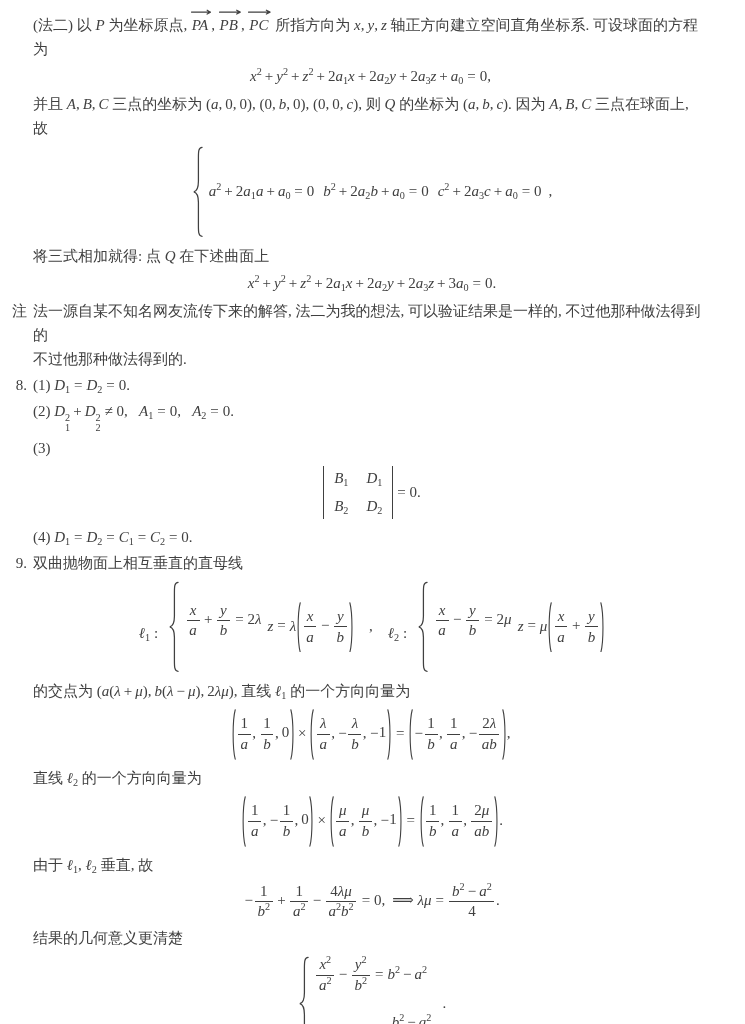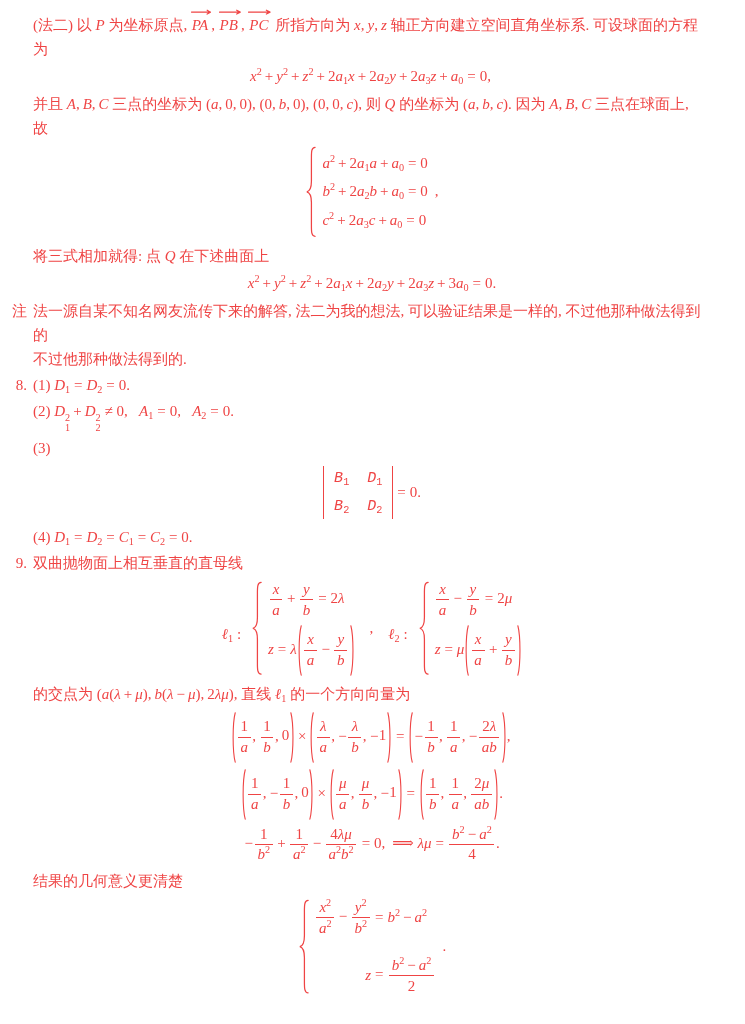--- a/index.html
+++ b/index.html
@@ -1,17 +1,17 @@
 <!DOCTYPE html>
 <html><head>
 <meta charset="utf-8">
 <style>
   html,body{margin:0;padding:0;background:#e8e8e8;}
   .page{
-    width:745px;height:1024px;background:#ffffff;color:#ef4444;
+    width:745px;height:1024px;background:#ffffff;color:#404040;
     font-family:"Liberation Serif","DejaVu Serif",serif;font-size:15px;
     box-sizing:border-box;padding:6px 34px 0 33px;position:relative;overflow:hidden;
   }
   
   .b-para{position:relative;margin:2px 0;}
   .line{line-height:24px;min-height:24px;}
   .plabel{position:absolute;right:100%;top:0;padding-right:6px;white-space:nowrap;line-height:24px;}
   
   .b-disp{display:flex;justify-content:center;align-items:center;margin:6px 0;line-height:1.3;}
   .mline{line-height:1.3;white-space:nowrap;}
@@ -31,26 +31,26 @@
   .fn{display:block;padding:0 .18em .10em;border-bottom:1px solid currentColor;}
   .fd{display:block;padding:.10em .18em 0;}
   .mbig{display:inline-flex;align-items:center;vertical-align:middle;}
   .bp{width:.34em;flex:none;align-self:stretch;}
   .bin{display:inline-block;padding:0 .05em;}
   .mvec{display:inline-block;position:relative;padding:.5em .2em 0 .06em;}
   .varr{position:absolute;top:.08em;left:0;width:100%;height:.42em;}
   
   .cases{display:inline-flex;align-items:center;}
   .cbrace{width:11px;flex:none;align-self:stretch;}
-  .crows{display:flex;flex-direction:column;align-items:flex-start;padding-left:6px;justify-content:center;}
+  .crows{display:flex;flex-direction:row;align-items:flex-start;padding-left:6px;justify-content:center;}
   .crows.algn{display:grid;grid-template-columns:auto auto;align-items:center;padding-left:6px;}
   .cl{justify-self:end;}
   .trail{margin-left:7px;}
   
-  .det{display:inline-flex;align-items:center;font-family:Liberation Mono, monospace;}
+  .det{display:inline-flex;align-items:center;}
   .dbar{align-self:stretch;border-left:1.2px solid currentColor;}
   .dgrid{display:grid;grid-template-columns:auto auto;column-gap:18px;row-gap:8px;padding:3px 10px;}
   
   .twoc{display:inline-flex;align-items:center;}
   .tlabel{margin-right:6px;margin-top:13px;}
   .tsep{margin:0 15px;}
 </style>
 </head>
 <body>
 
@@ -196,20 +196,23 @@
         </span><span class="mrel">=</span><span class="mbig">
           <svg viewBox="0 0 10 100" preserveAspectRatio="none" class="bp">
             <path d="M8.3 1.5 C2.8 22 2.8 78 8.3 98.5" fill="none" stroke="currentColor" stroke-width="1.1" vector-effect="non-scaling-stroke" stroke-linecap="round"></path>
           </svg>
           <span class="bin"><span class="mu">−</span><span class="mfrac"><span class="fn"><span class="mn">1</span></span><span class="fd"><span class="mi">b</span></span></span><span class="mc">,</span><span class="mfrac"><span class="fn"><span class="mn">1</span></span><span class="fd"><span class="mi">a</span></span></span><span class="mc">,</span><span class="mu">−</span><span class="mfrac"><span class="fn"><span class="mn">2</span><span class="mi">λ</span></span><span class="fd"><span class="mi">a</span><span class="mi">b</span></span></span></span>
           <svg viewBox="0 0 10 100" preserveAspectRatio="none" class="bp">
             <path d="M1.7 1.5 C7.2 22 7.2 78 1.7 98.5" fill="none" stroke="currentColor" stroke-width="1.1" vector-effect="non-scaling-stroke" stroke-linecap="round"></path>
           </svg>
         </span><span class="mc">,</span></span>
     </div>
+    <div class="b-para">
+      <div class="line">直线 <span class="mline"><span class="mi">ℓ</span><span class="msub"><span class="mn">2</span></span></span> 的一个方向向量为</div>
+    </div>
     <div class="b-disp">
       <span class="mline"><span class="mbig">
           <svg viewBox="0 0 10 100" preserveAspectRatio="none" class="bp">
             <path d="M8.3 1.5 C2.8 22 2.8 78 8.3 98.5" fill="none" stroke="currentColor" stroke-width="1.1" vector-effect="non-scaling-stroke" stroke-linecap="round"></path>
           </svg>
           <span class="bin"><span class="mfrac"><span class="fn"><span class="mn">1</span></span><span class="fd"><span class="mi">a</span></span></span><span class="mc">,</span><span class="mu">−</span><span class="mfrac"><span class="fn"><span class="mn">1</span></span><span class="fd"><span class="mi">b</span></span></span><span class="mc">,</span><span class="mn">0</span></span>
           <svg viewBox="0 0 10 100" preserveAspectRatio="none" class="bp">
             <path d="M1.7 1.5 C7.2 22 7.2 78 1.7 98.5" fill="none" stroke="currentColor" stroke-width="1.1" vector-effect="non-scaling-stroke" stroke-linecap="round"></path>
           </svg>
         </span><span class="mo">×</span><span class="mbig">
@@ -222,20 +225,23 @@
           </svg>
         </span><span class="mrel">=</span><span class="mbig">
           <svg viewBox="0 0 10 100" preserveAspectRatio="none" class="bp">
             <path d="M8.3 1.5 C2.8 22 2.8 78 8.3 98.5" fill="none" stroke="currentColor" stroke-width="1.1" vector-effect="non-scaling-stroke" stroke-linecap="round"></path>
           </svg>
           <span class="bin"><span class="mfrac"><span class="fn"><span class="mn">1</span></span><span class="fd"><span class="mi">b</span></span></span><span class="mc">,</span><span class="mfrac"><span class="fn"><span class="mn">1</span></span><span class="fd"><span class="mi">a</span></span></span><span class="mc">,</span><span class="mfrac"><span class="fn"><span class="mn">2</span><span class="mi">μ</span></span><span class="fd"><span class="mi">a</span><span class="mi">b</span></span></span></span>
           <svg viewBox="0 0 10 100" preserveAspectRatio="none" class="bp">
             <path d="M1.7 1.5 C7.2 22 7.2 78 1.7 98.5" fill="none" stroke="currentColor" stroke-width="1.1" vector-effect="non-scaling-stroke" stroke-linecap="round"></path>
           </svg>
         </span><span class="mn">.</span></span>
+    </div>
+    <div class="b-para">
+      <div class="line">由于 <span class="mline"><span class="mi">ℓ</span><span class="msub"><span class="mn">1</span></span></span>, <span class="mline"><span class="mi">ℓ</span><span class="msub"><span class="mn">2</span></span></span> 垂直, 故</div>
     </div>
     <div class="b-disp">
       <span class="mline"><span class="mu">−</span><span class="mfrac"><span class="fn"><span class="mn">1</span></span><span class="fd"><span class="mi">b</span><span class="msup"><span class="mn">2</span></span></span></span><span class="mo">+</span><span class="mfrac"><span class="fn"><span class="mn">1</span></span><span class="fd"><span class="mi">a</span><span class="msup"><span class="mn">2</span></span></span></span><span class="mo">−</span><span class="mfrac"><span class="fn"><span class="mn">4</span><span class="mi">λ</span><span class="mi">μ</span></span><span class="fd"><span class="mi">a</span><span class="msup"><span class="mn">2</span></span><span class="mi">b</span><span class="msup"><span class="mn">2</span></span></span></span><span class="mrel">=</span><span class="mn">0</span><span class="mc">,</span><span class="mrel">⟹</span><span class="mi">λ</span><span class="mi">μ</span><span class="mrel">=</span><span class="mfrac"><span class="fn"><span class="mi">b</span><span class="msup"><span class="mn">2</span></span><span class="mo">−</span><span class="mi">a</span><span class="msup"><span class="mn">2</span></span></span><span class="fd"><span class="mn">4</span></span></span><span class="mn">.</span></span>
     </div>
     <div class="b-para">
       <div class="line">结果的几何意义更清楚</div>
     </div>
     <div class="b-disp">
       <span class="cases">
         <svg viewBox="0 0 12 100" preserveAspectRatio="none" class="cbrace">

